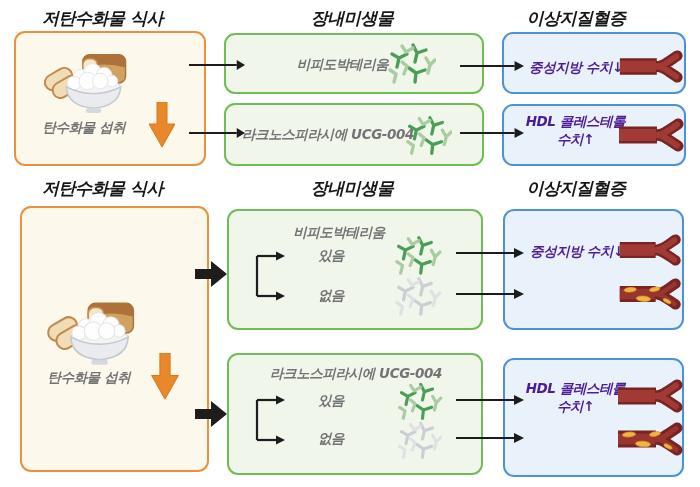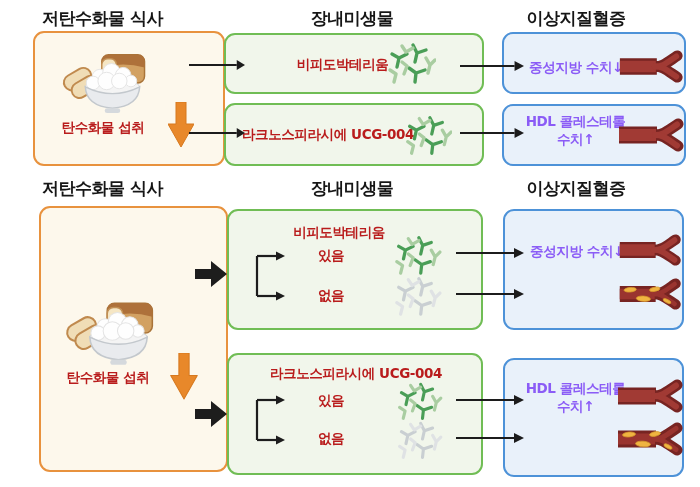--- a/index.html
+++ b/index.html
@@ -1,26 +1,26 @@
 <!DOCTYPE html>
 <html><head>
 <meta charset="utf-8">
 <style>
   html,body{margin:0;padding:0;background:#ffffff;}
   #canvas{
     position:relative;width:700px;height:487px;background:#ffffff;
-    font-family:"DejaVu Sans","Liberation Sans",sans-serif;overflow:hidden;
+    font-family:"DejaVu Sans","Liberation Sans",sans-serif;overflow:hidden;font-style:italic;
   }
   .box{position:absolute;box-sizing:border-box;border-radius:11px;border:2px solid;}
-  .diet-box{border-color:#E8923E;background:#FDF8EC;margin-left:19px;}
+  .diet-box{border-color:#E8923E;background:#FDF8EC;}
   .microbe-box{border-color:#70BD55;background:#F1F6EB;}
   .outcome-box{border-color:#4D92D8;background:#E9F1FA;}
   .hdr{position:absolute;font-size:17px;font-weight:700;color:#161616;text-align:center;letter-spacing:-0.5px;}
-  .lbl{position:absolute;font-size:13.5px;font-weight:600;color:#b91c1c;text-align:center;line-height:1.32;letter-spacing:-0.4px;}
-  .lbl.blue{color:#8b5cf6;}
+  .lbl{position:absolute;font-size:13.5px;font-weight:600;color:#737373;text-align:center;line-height:1.32;letter-spacing:-0.4px;}
+  .lbl.blue{color:#4c1d95;}
   .ic{position:absolute;}
   .arrow{position:absolute;z-index:5;}
   svg{display:block;}
 </style>
 </head>
 <body>
 
 <svg width="0" height="0" style="position:absolute" aria-hidden="true">
   <defs>
     <symbol id="sym-food" viewBox="0 0 105 80">

